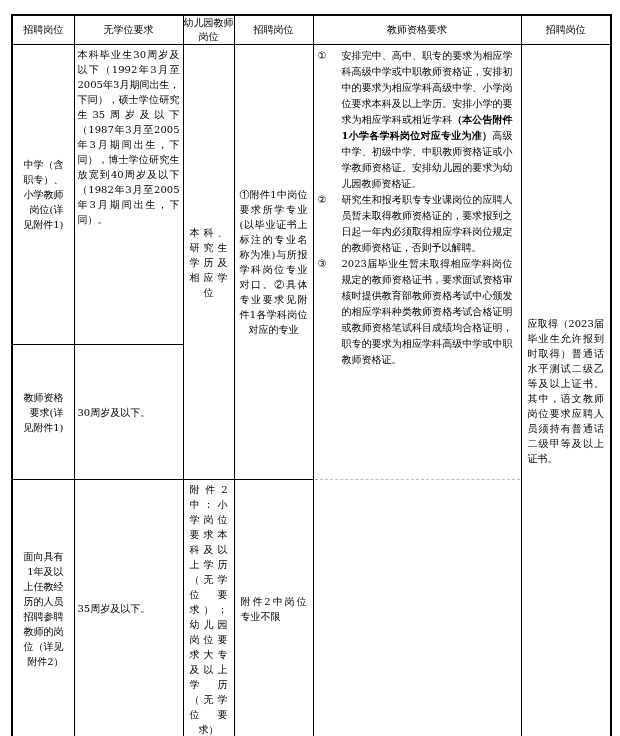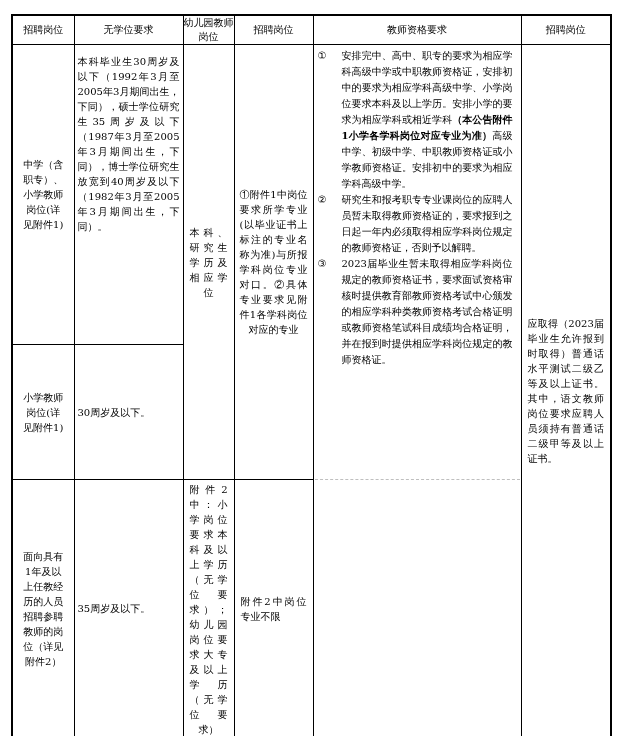--- a/index.html
+++ b/index.html
@@ -24,22 +24,22 @@
   }
   th { text-align:center; line-height:14px; }
   tr.row-header { height:29px; }
   tr.row-1 { height:300px; }
   tr.row-2 { height:135px; }
   tr.row-3 { height:250px; }
 
   .jc  { text-align:justify; }
   .jcc { text-align:justify; text-align-last:center;margin-top:29px; }
 
-  td.cell-pos   { text-align:center; padding:0 10px; }
-  td.cell-age-1 { vertical-align:top; padding:9px 3px 0 3px; }
+  td.cell-pos   { text-align:right; padding:0 10px; }
+  td.cell-age-1 { vertical-align:top; padding:2px 3px 0 3px; }
   td.cell-age   { padding:12px 3px; }
   td.cell-edu   { padding:0 6px; }
   td.cell-edu-3 { vertical-align:top; padding:2px 6px 0 6px; }
   td.cell-major { padding:0 5px; }
   td.cell-major-3 { padding:0 6px; }
   td.cell-cert  {
     vertical-align:top; position:relative;
     padding:3px 8px 0 4px; line-height:16px;
   }
   td.cell-mand  { padding:0 6px; }
@@ -78,37 +78,37 @@
     </tr>
 
     <tr class="row-1">
       <td class="cell-pos">中学（含职专）、小学教师岗位(详见附件1)</td>
       <td class="cell-age-1 jc">本科毕业生30周岁及以下（1992年3月至2005年3月期间出生，下同），硕士学位研究生35周岁及以下（1987年3月至2005年3月期间出生，下同），博士学位研究生放宽到40周岁及以下（1982年3月至2005年3月期间出生，下同）。</td>
       <td class="cell-edu jcc" rowspan="2">本科、研究生学历及相应学位</td>
       <td class="cell-major jcc" rowspan="2">①附件1中岗位要求所学专业(以毕业证书上标注的专业名称为准)与所报学科岗位专业对口。②具体专业要求见附件1各学科岗位对应的专业</td>
       <td class="cell-cert" rowspan="3">
         <div class="cert-item">
           <span class="cert-num">①</span>
-          <span>安排完中、高中、职专的要求为相应学科高级中学或中职教师资格证，安排初中的要求为相应学科高级中学、小学岗位要求本科及以上学历。安排小学的要求为相应学科或相近学科</span><span class="cert-bold">（本公告附件1小学各学科岗位对应专业为准）</span><span>高级中学、初级中学、中职教师资格证或小学教师资格证。安排初中的要求为相应学科高级中学。</span>
+          <span>安排完中、高中、职专的要求为相应学科高级中学或中职教师资格证，安排初中的要求为相应学科高级中学、小学岗位要求本科及以上学历。安排小学的要求为相应学科或相近学科</span><span class="cert-bold">（本公告附件1小学各学科岗位对应专业为准）</span><span>高级中学、初级中学、中职教师资格证或小学教师资格证。安排幼儿园的要求为幼儿园教师资格证。</span>
         </div>
         <div class="cert-item">
           <span class="cert-num">②</span>
           <span>研究生和报考职专专业课岗位的应聘人员暂未取得教师资格证的，要求报到之日起一年内必须取得相应学科岗位规定的教师资格证，否则予以解聘。</span>
         </div>
         <div class="cert-item">
           <span class="cert-num">③</span>
-          <span>2023届毕业生暂未取得相应学科岗位规定的教师资格证书，要求面试资格审核时提供教育部教师资格考试中心颁发的相应学科种类教师资格考试合格证明或教师资格笔试科目成绩均合格证明，并在报到时提供相应学科岗位规定的教师资格证。</span>
+          <span>2023届毕业生暂未取得相应学科岗位规定的教师资格证书，要求面试资格审核时提供教育部教师资格考试中心颁发的相应学科种类教师资格考试合格证明或教师资格笔试科目成绩均合格证明，职专的要求为相应学科高级中学或中职教师资格证。</span>
         </div>
         <div class="page-break-dash"></div>
       </td>
       <td class="cell-mand jc" rowspan="3">应取得（2023届毕业生允许报到时取得）普通话水平测试二级乙等及以上证书。其中，语文教师岗位要求应聘人员须持有普通话二级甲等及以上证书。</td>
     </tr>
 
     <tr class="row-2">
-      <td class="cell-pos">小学教师岗位(详见附件1)</td>
+      <td class="cell-pos">教师资格要求(详见附件1)</td>
       <td class="cell-age jc">30周岁及以下。</td>
     </tr>
 
     <tr class="row-3">
       <td class="cell-pos">面向具有1年及以上任教经历的人员招聘参聘教师的岗位（详见附件2）</td>
       <td class="cell-age jc">35周岁及以下。</td>
       <td class="cell-edu-3 jcc">附件2中：小学岗位要求本科及以上学历（无学位要求）；幼儿园岗位要求大专及以上学历（无学位要求）</td>
       <td class="cell-major-3 jc">附件2中岗位专业不限</td>
     </tr>
   </tbody>

